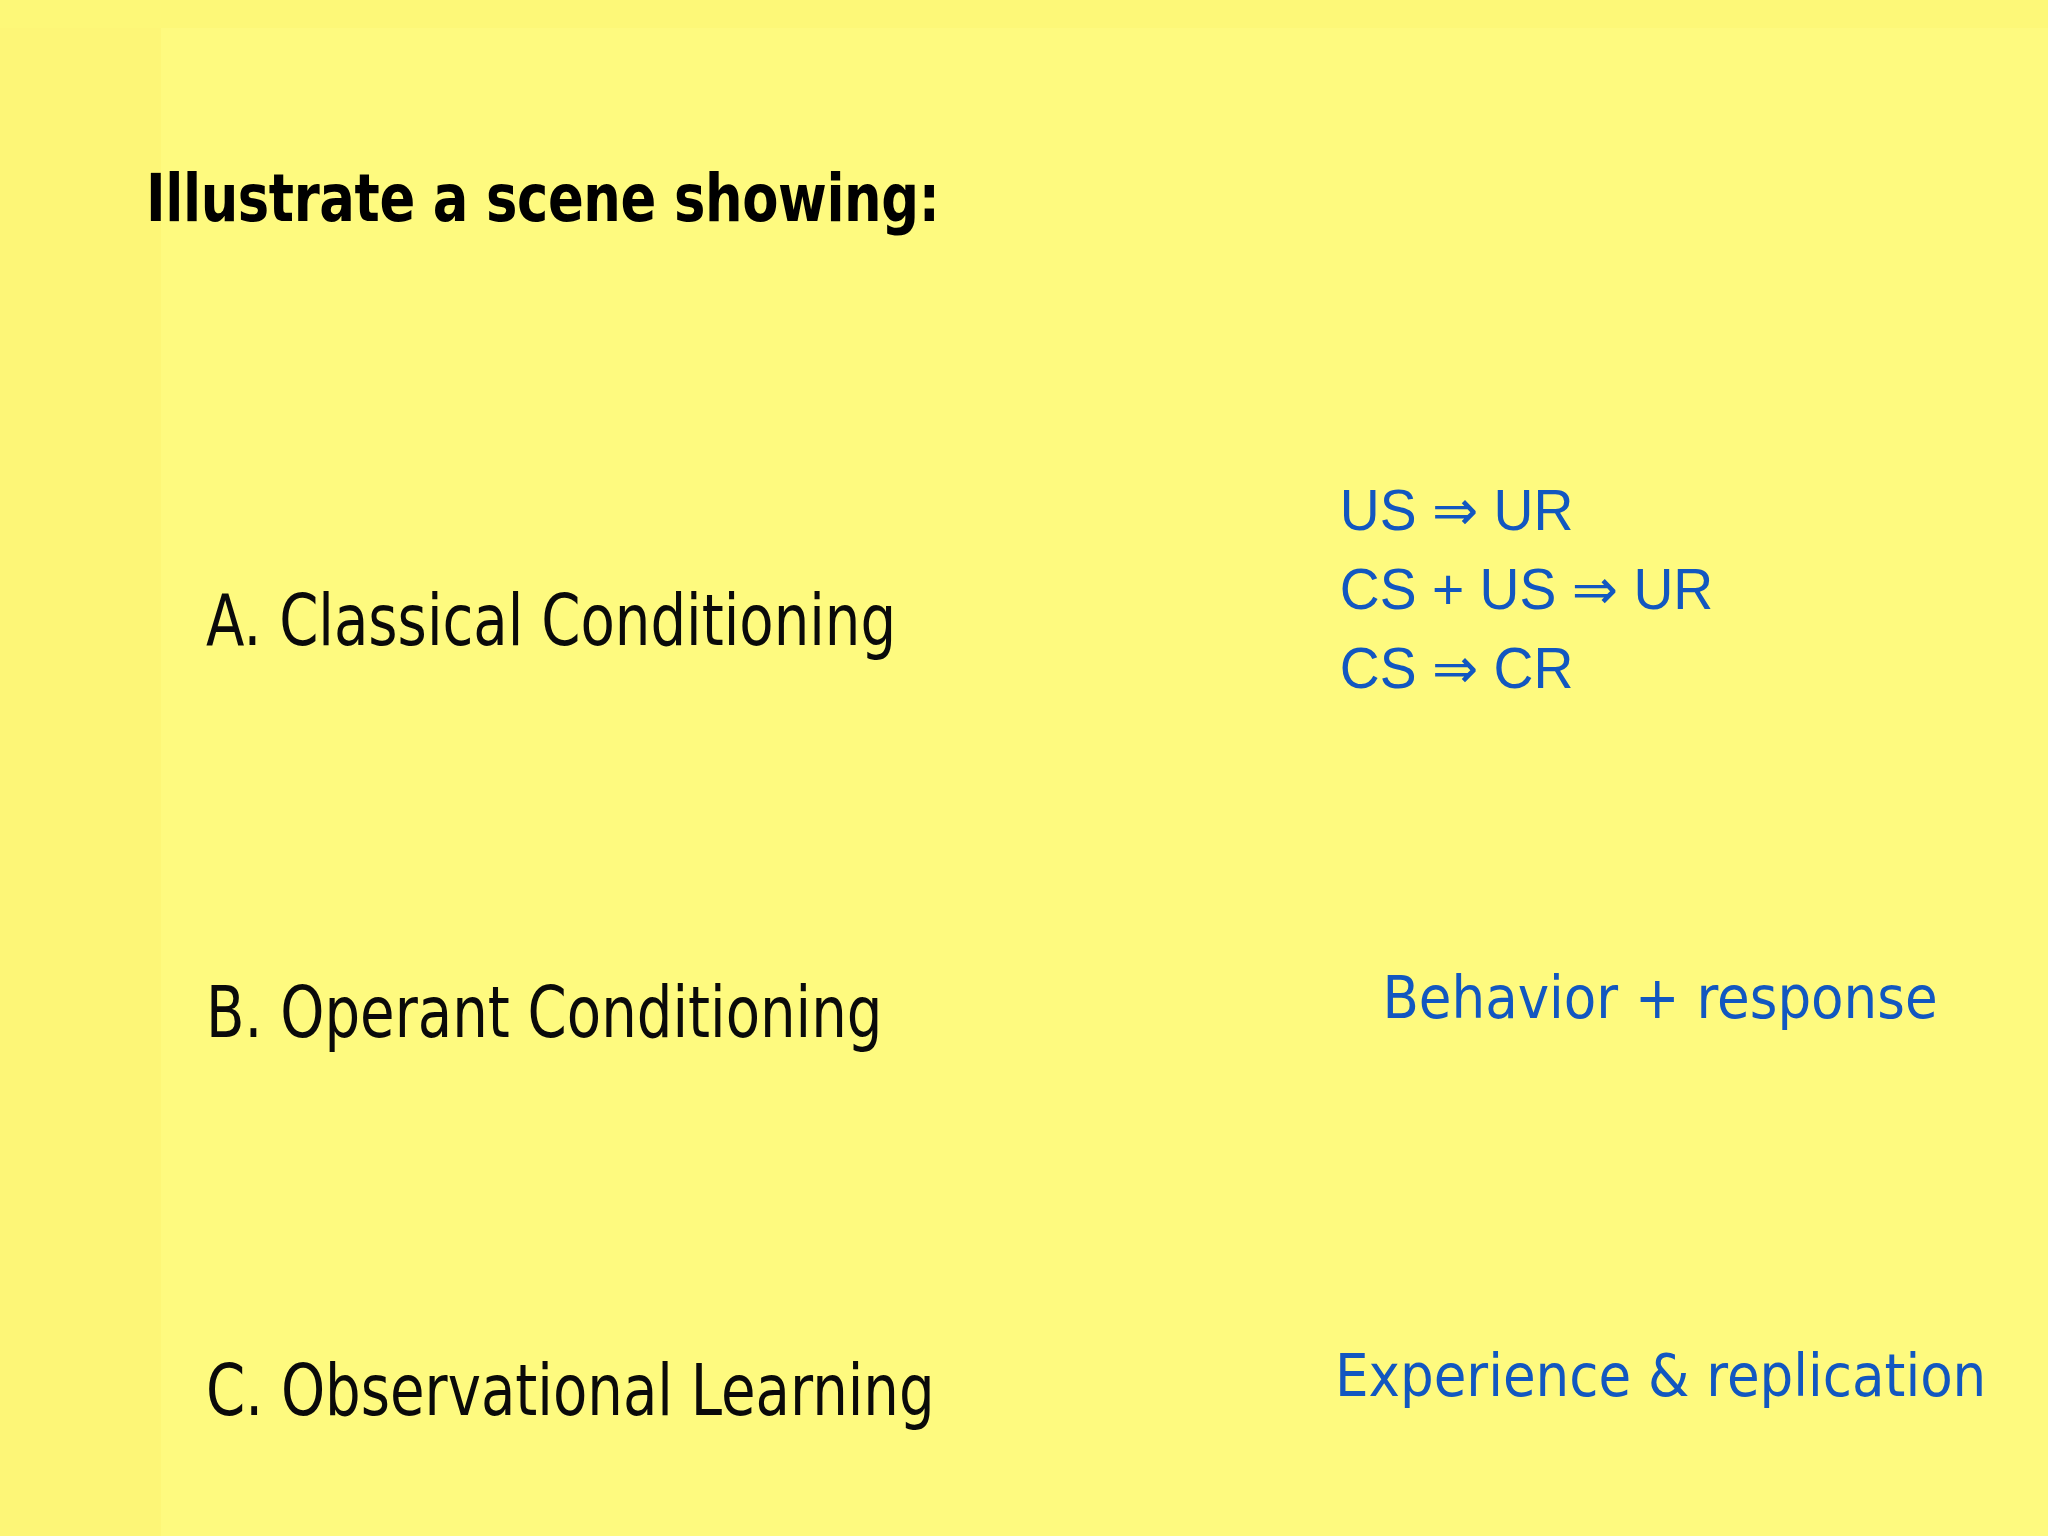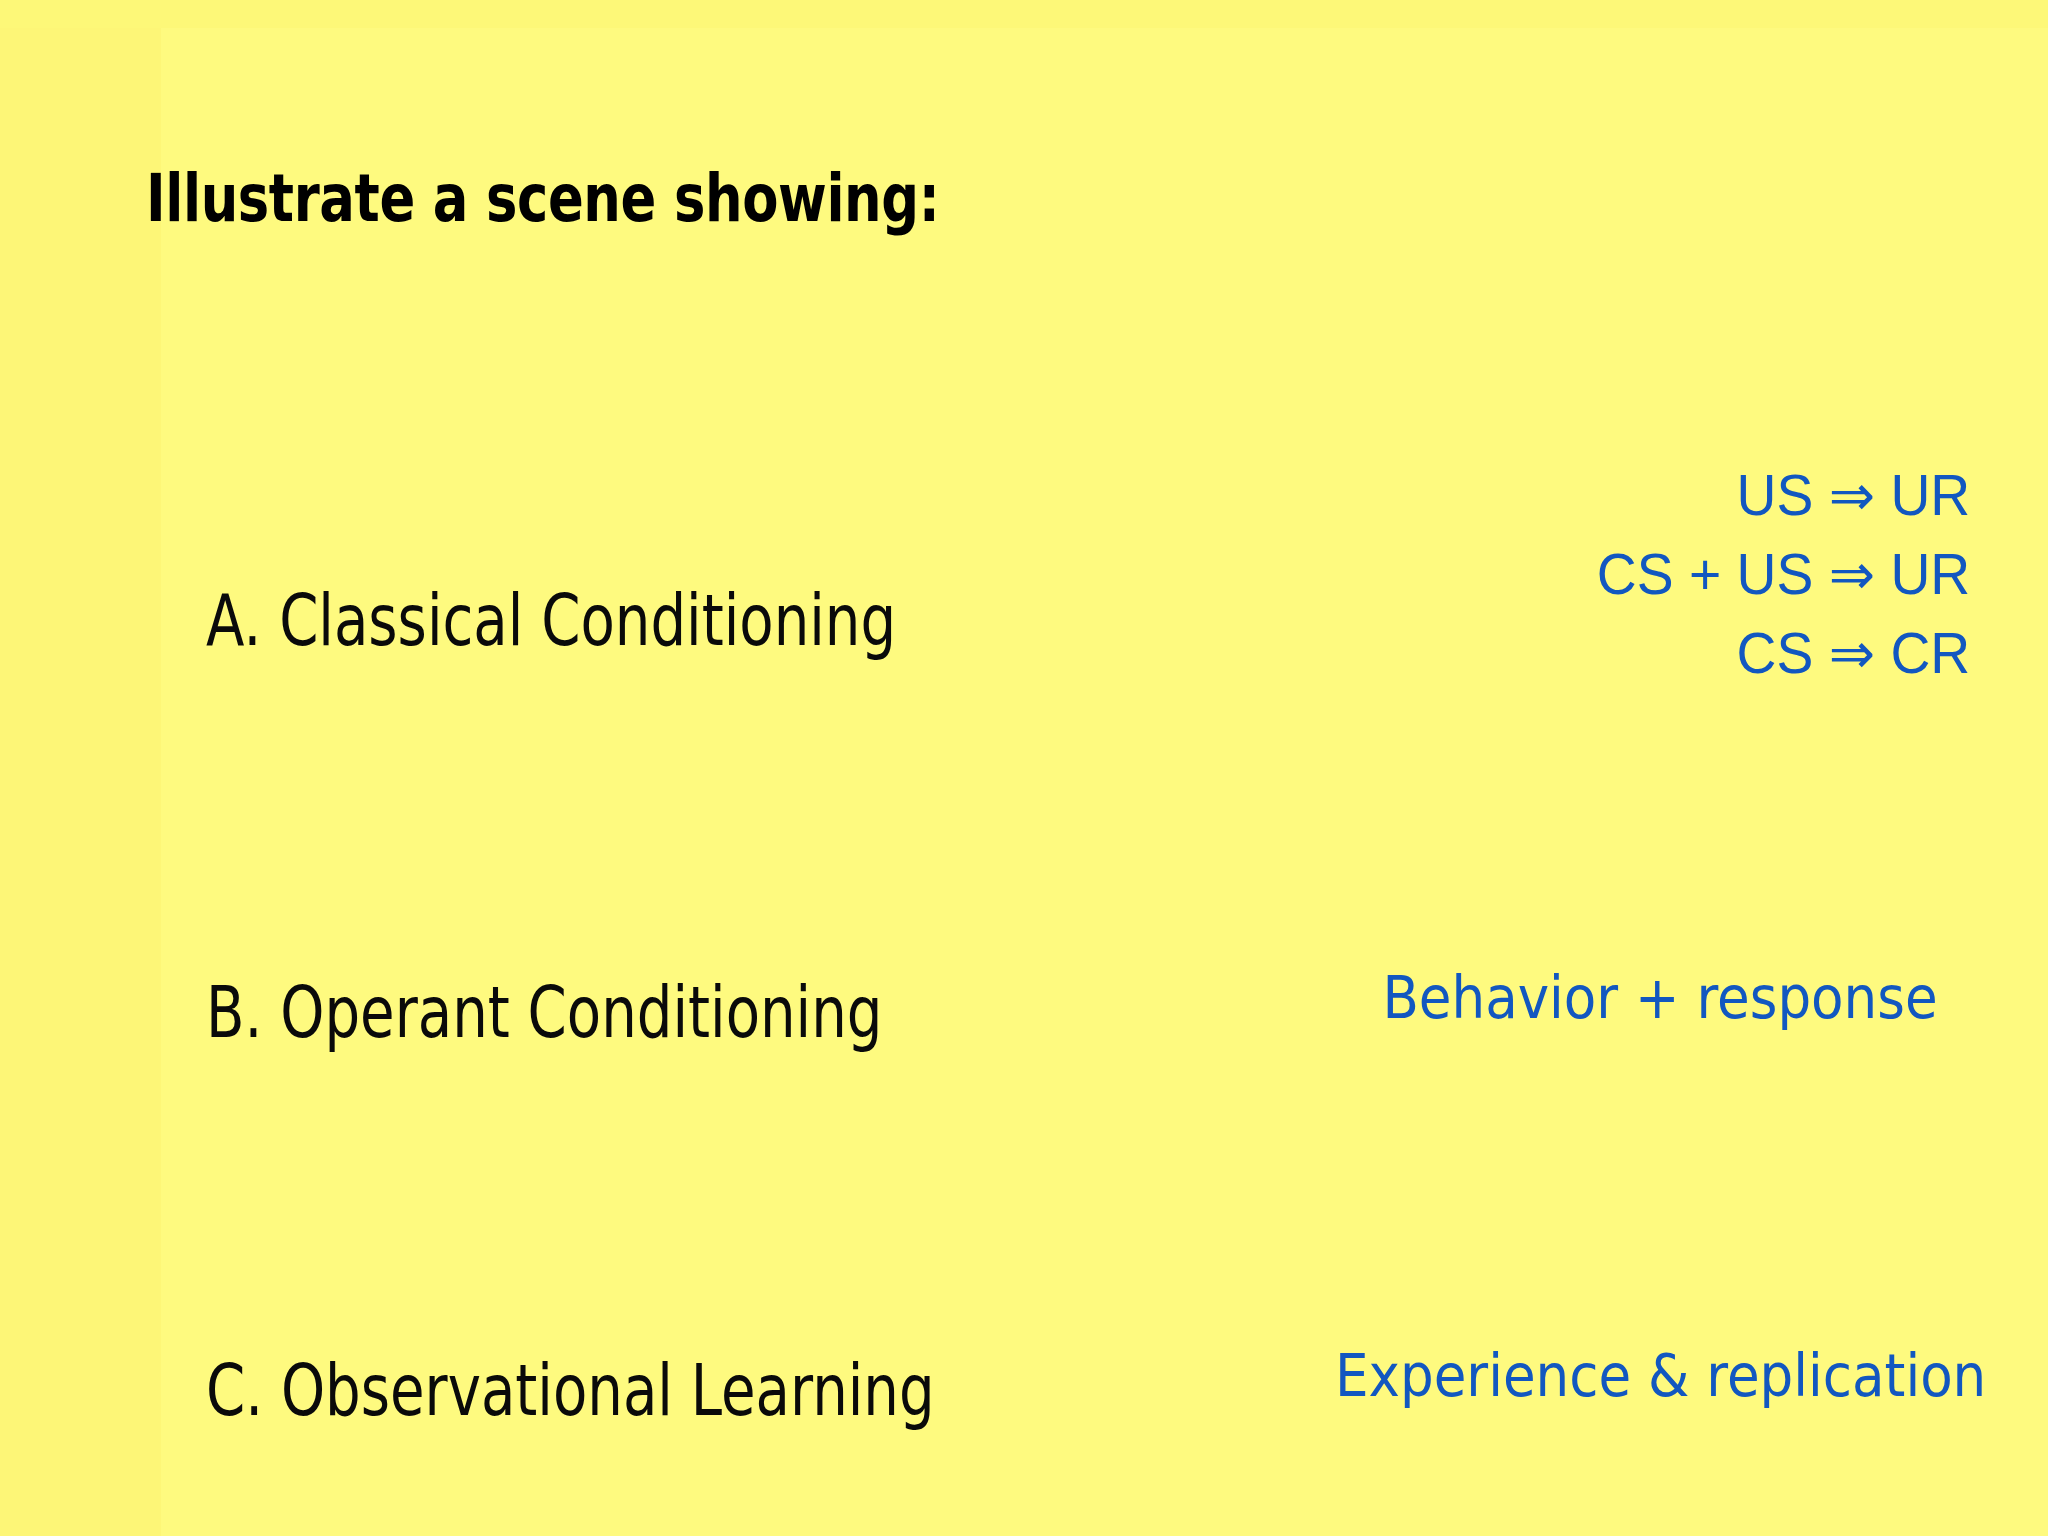--- a/index.html
+++ b/index.html
@@ -89,23 +89,23 @@
     font-family: "DejaVu Sans", sans-serif;
     color: #1257c0;
     white-space: nowrap;
     text-align: center;
   }
 
   
   #formula-block {
     position: absolute;
     left: 1330px;
-    top: 428px;
+    top: 443px;
     width: 650px;
-    text-align: right;
+    text-align: left;
   }
   .formula-line {
     font-family: "Liberation Sans", sans-serif;
     font-weight: 400;
     font-size: 57px;
     line-height: 79px;
     color: #1257c0;
     white-space: nowrap;
     transform: scaleX(0.97);
   }

